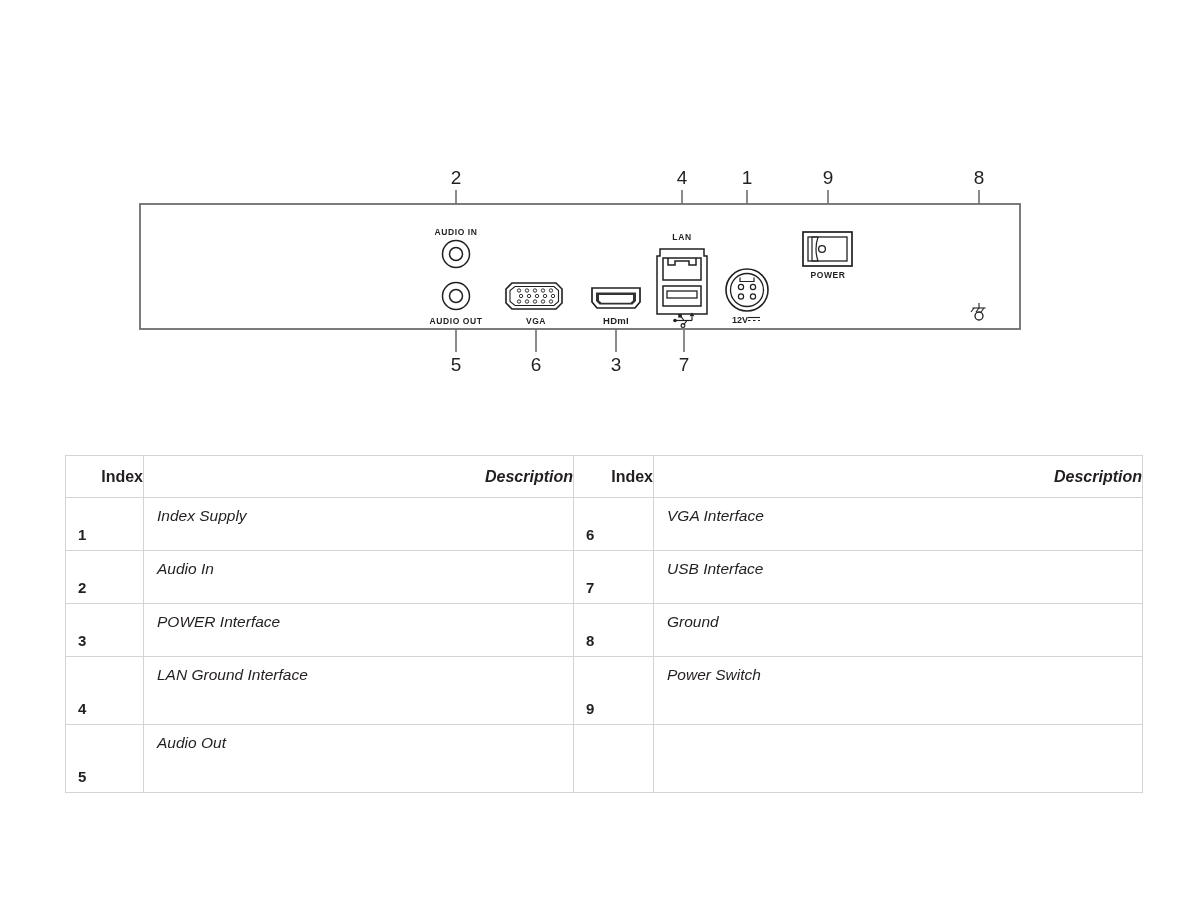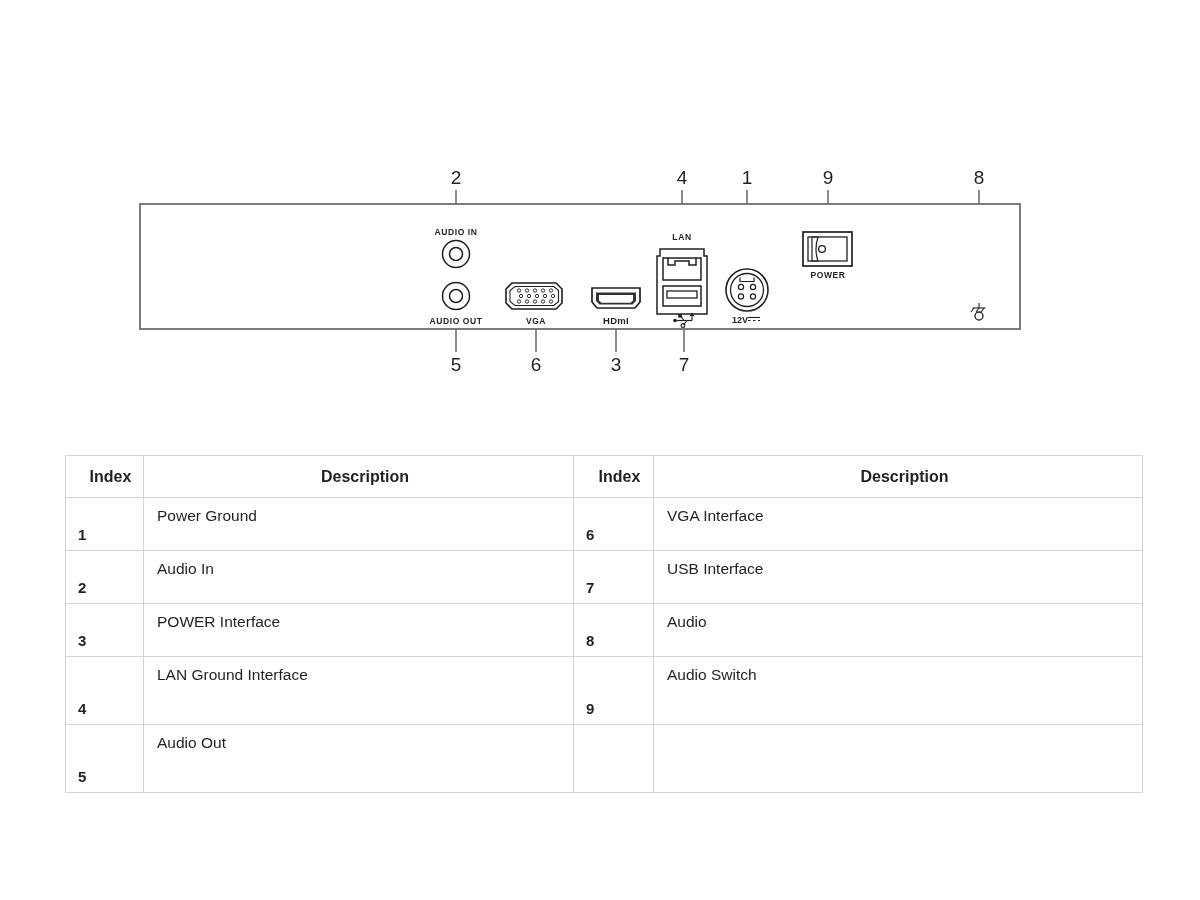--- a/index.html
+++ b/index.html
@@ -48,29 +48,30 @@
 
   table.legend td, table.legend th {
     border: 1px solid #d4d4d4;
     padding: 0;
     vertical-align: top;
   }
   table.legend tr.head th {
     height: 41px;
     font-weight: bold;
     font-size: 16px;
-    text-align: center;
+    text-align: right;
     vertical-align: middle;
   }
   table.legend th.idx, table.legend td.idx {
     text-align: left;
     padding-left: 12px;
   }
   table.legend th.desc, table.legend td.desc {
     padding-left: 13px;
+    font-style: italic;
   }
   table.legend td.idx {
     font-weight: bold;
     font-size: 15px;
     vertical-align: bottom;
     padding-bottom: 7px;
   }
   table.legend td.desc {
     vertical-align: top;
     padding-top: 9px;
@@ -245,41 +246,41 @@
       <tr class="head">
         <th class="idx">Index</th>
         <th class="desc">Description</th>
         <th class="idx">Index</th>
         <th class="desc">Description</th>
       </tr>
     </thead>
     <tbody>
       <tr class="r-short">
         <td class="idx">1</td>
-        <td class="desc">Power Ground</td>
+        <td class="desc">Index Supply</td>
         <td class="idx">6</td>
         <td class="desc">VGA Interface</td>
       </tr>
       <tr class="r-short">
         <td class="idx">2</td>
         <td class="desc">Audio In</td>
         <td class="idx">7</td>
         <td class="desc">USB Interface</td>
       </tr>
       <tr class="r-short">
         <td class="idx">3</td>
         <td class="desc">POWER Interface</td>
         <td class="idx">8</td>
-        <td class="desc">Audio</td>
+        <td class="desc">Ground</td>
       </tr>
       <tr class="r-tall">
         <td class="idx">4</td>
         <td class="desc">LAN Ground Interface</td>
         <td class="idx">9</td>
-        <td class="desc">Audio Switch</td>
+        <td class="desc">Power Switch</td>
       </tr>
       <tr class="r-tall">
         <td class="idx">5</td>
         <td class="desc">Audio Out</td>
         <td class="idx blank"></td>
         <td class="desc blank"></td>
       </tr>
     </tbody>
   </table>
 </div>

